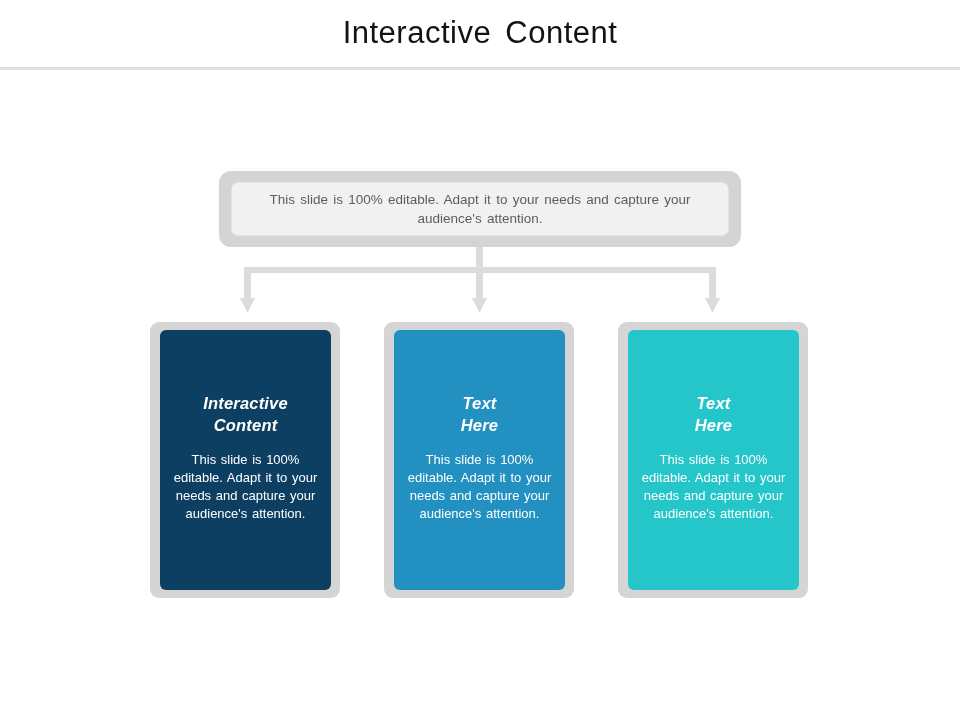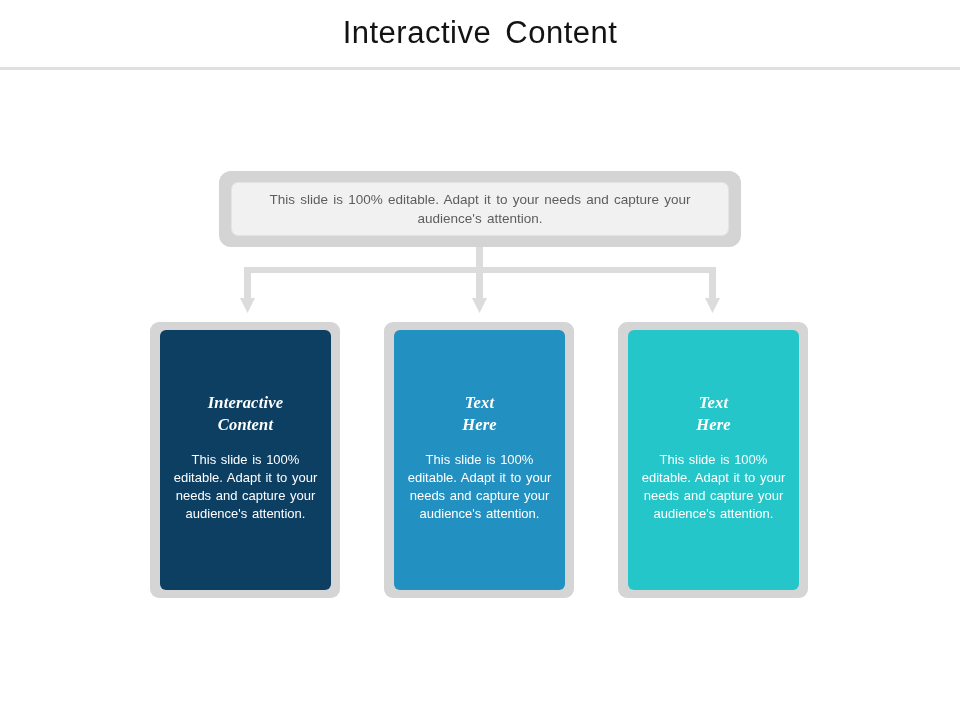--- a/index.html
+++ b/index.html
@@ -123,21 +123,20 @@
   .card-heading {
     font-size: 16.5px;
     line-height: 22px;
     font-weight: bold;
     font-style: italic;
     color: #ffffff;
     text-align: center;
     letter-spacing: 0.2px;
     white-space: pre-line;
     margin: 0;
-    font-family: Liberation Serif, serif;
   }
   .card-body {
     margin-top: 15px;
     font-size: 13px;
     line-height: 18px;
     color: #ffffff;
     text-align: center;
     padding: 0 10px;
     word-spacing: 1px;
   }

